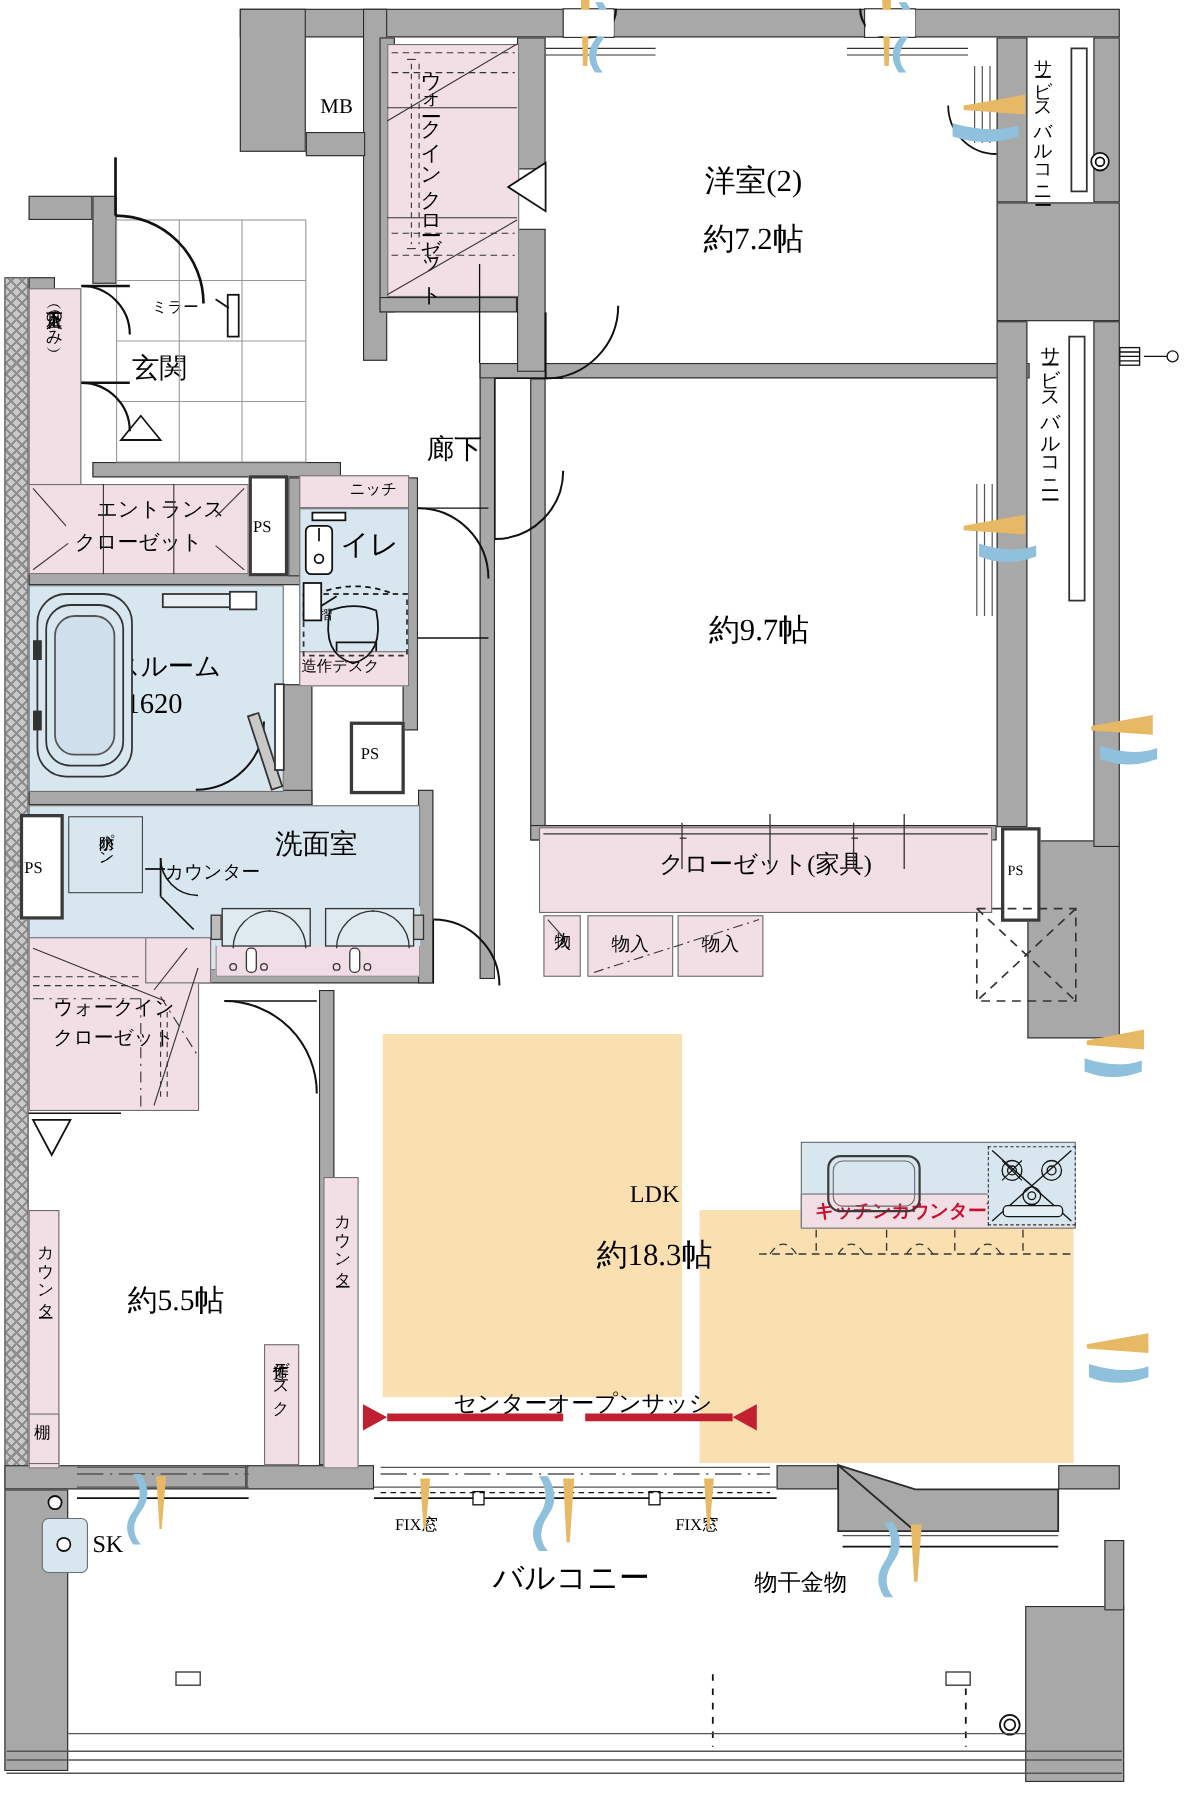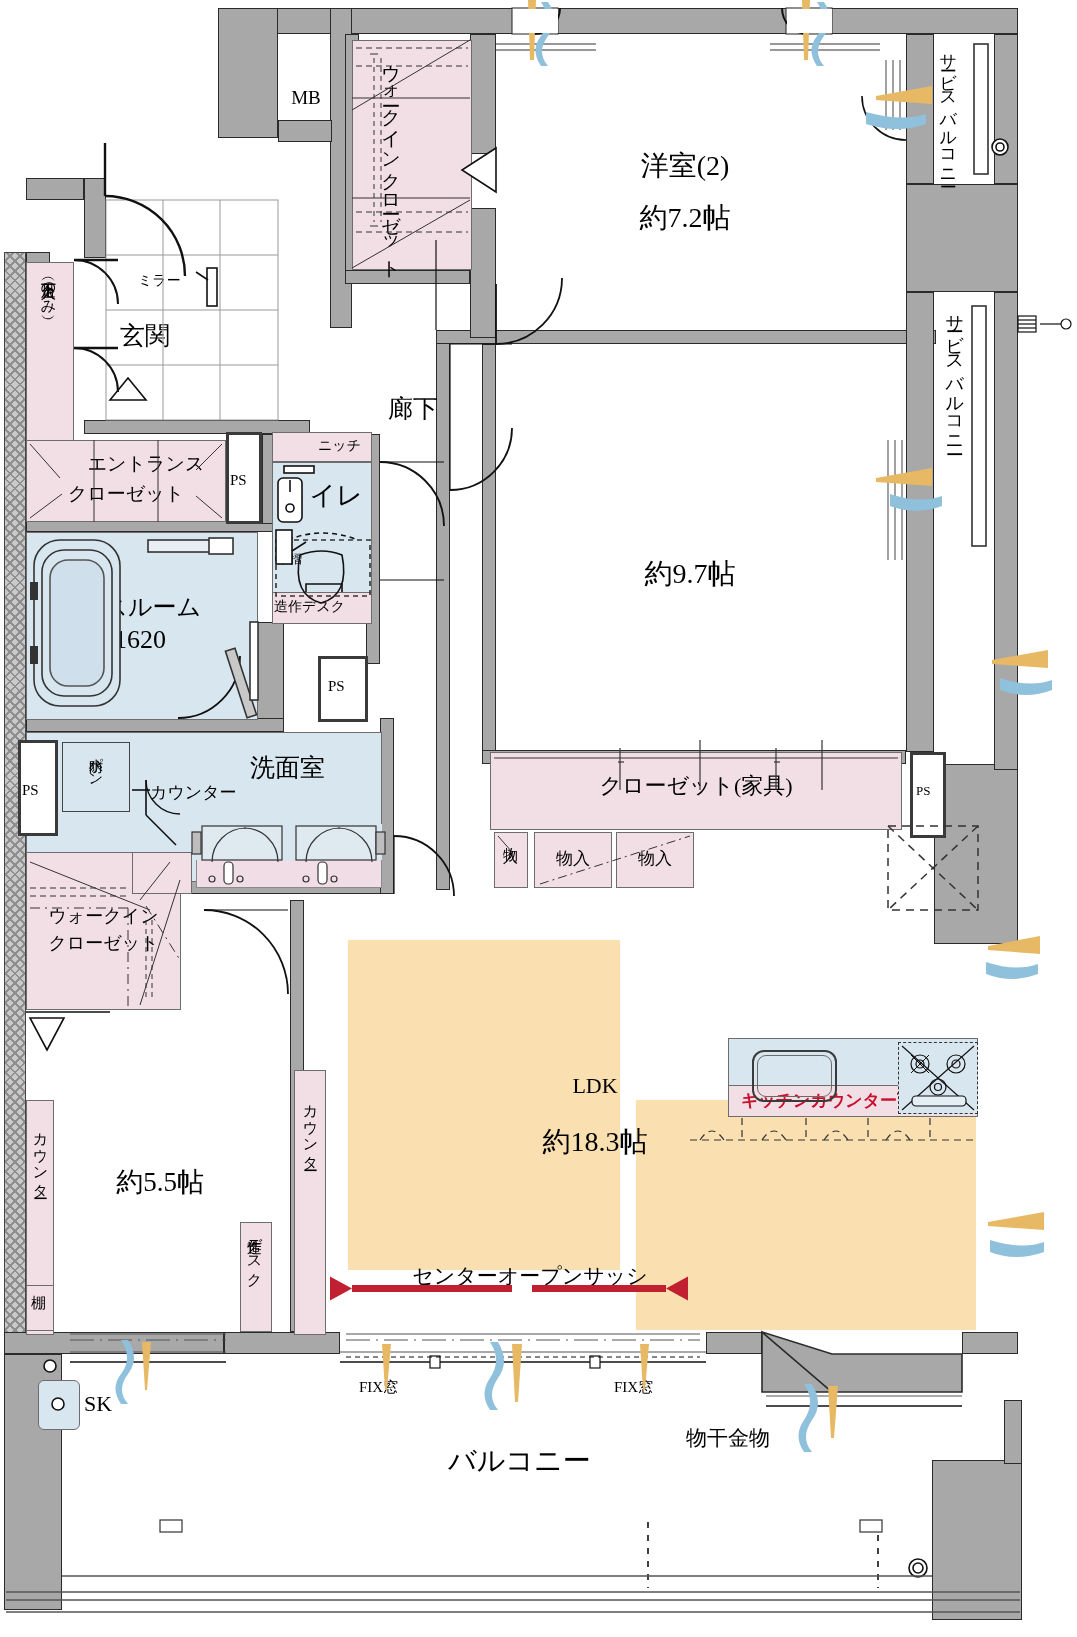--- a/index.html
+++ b/index.html
@@ -158,21 +158,21 @@
   <div class="lbl ctr" style="left:470px;top:1124px;width:250px;font-size:28px;">約18.3帖</div>
 
   <div class="lbl" style="left:388px;top:393px;font-size:25px;">廊下</div>
   <div class="lbl" style="left:120px;top:320px;font-size:25px;">玄関</div>
   <div class="lbl" style="left:138px;top:272px;font-size:14px;">ミラー</div>
   <div class="lbl ctr" style="left:286px;top:88px;width:40px;font-size:19px;line-height:1.05;">MB</div>
 
   <div class="vlbl" style="left:938px;top:42px;font-size:17px;">サービスバルコニー</div>
   <div class="vlbl" style="left:944px;top:302px;font-size:18px;">サービスバルコニー</div>
 
-  <div class="lbl" style="left:448px;top:1418px;font-size:28px;margin-top:25px;">バルコニー</div>
+  <div class="lbl" style="left:448px;top:1418px;font-size:28px;">バルコニー</div>
   <div class="lbl" style="left:686px;top:1425px;font-size:21px;">物干金物</div>
 
   <div class="lbl ctr" style="left:330px;top:1263px;width:400px;font-size:21px;">センターオープンサッシ</div>
   <div class="lbl" style="left:359px;top:1378px;font-size:15px;">FIX窓</div>
   <div class="lbl" style="left:614px;top:1378px;font-size:15px;">FIX窓</div>
 
   <div class="ps" style="left:226px;top:432px;width:36px;height:92px;"></div>
   <div class="psl" style="left:230px;top:472px;">PS</div>
 
   <div class="ps" style="left:318px;top:656px;width:50px;height:66px;"></div>

